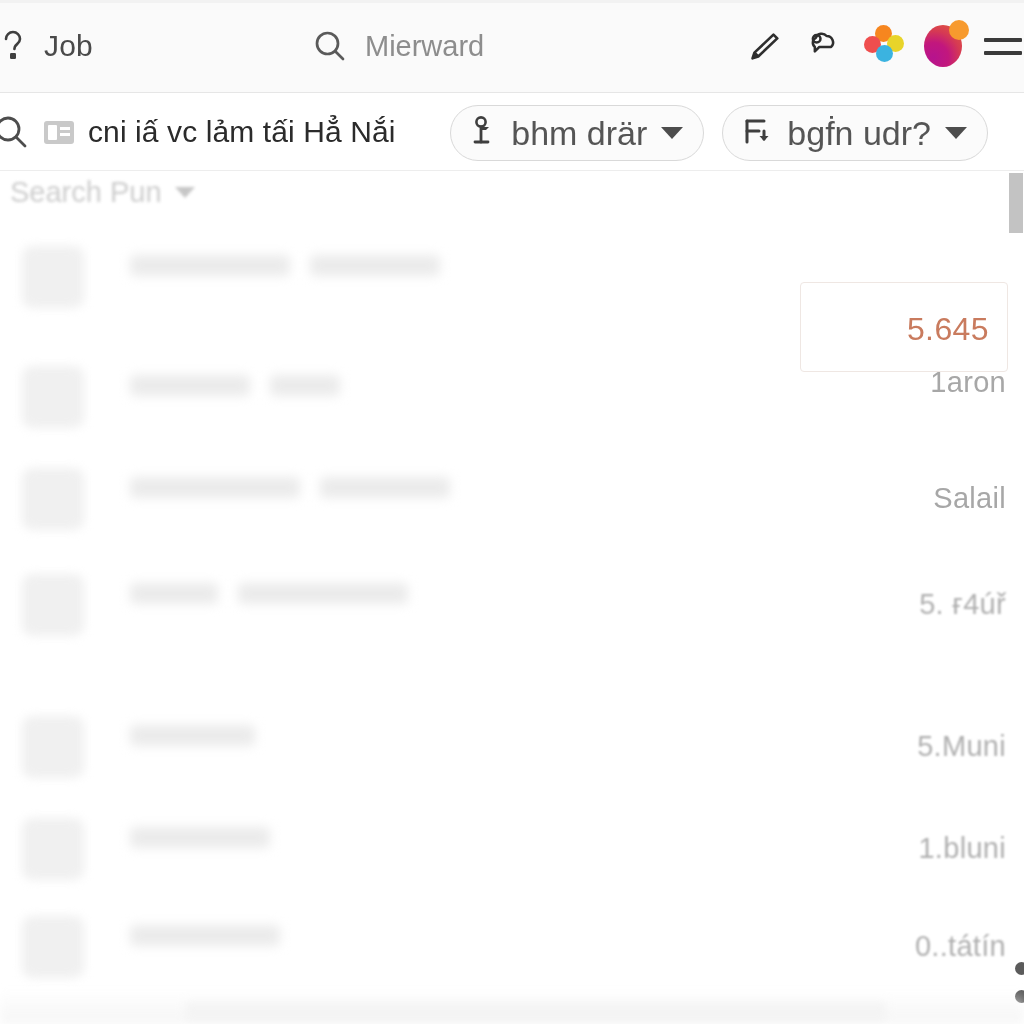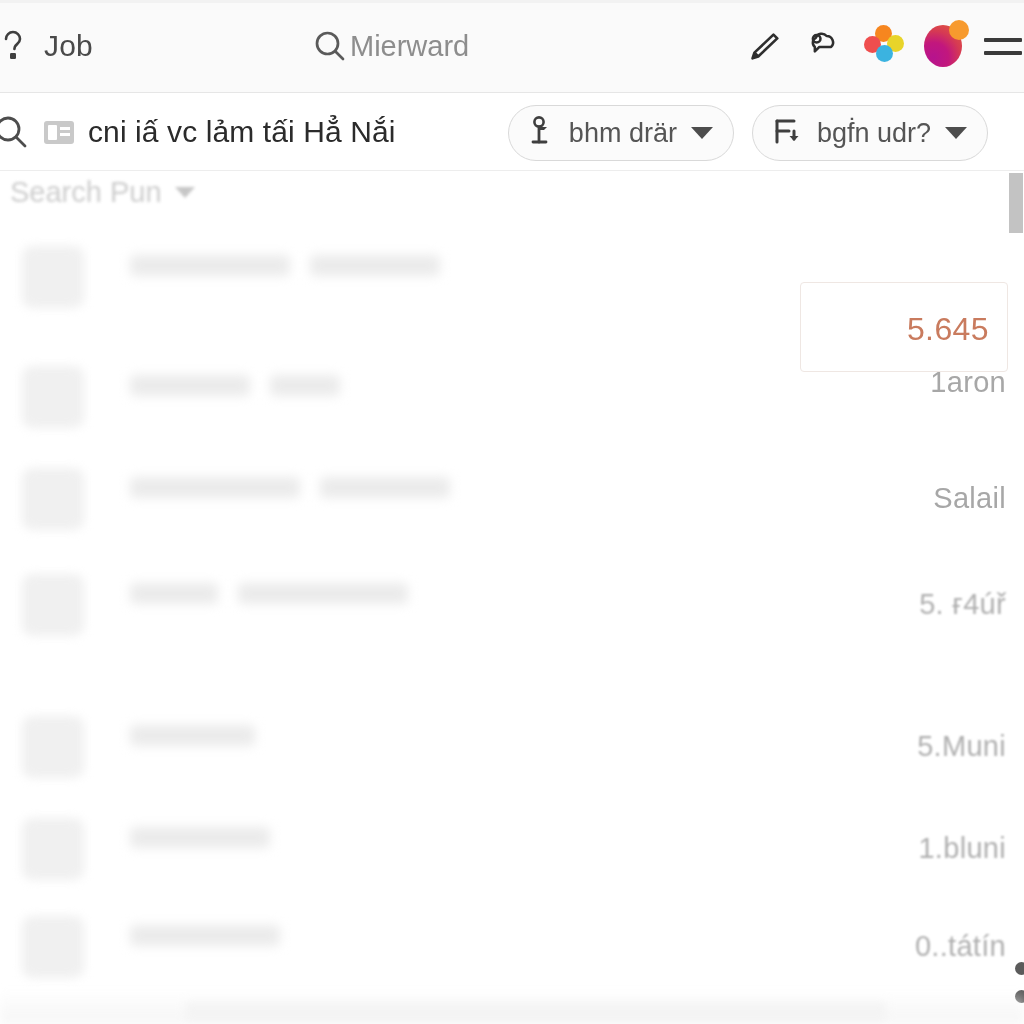--- a/index.html
+++ b/index.html
@@ -51,21 +51,21 @@
   .tb-brand .lbl {
     font-size: 30px;
     color: #4a4a4a;
     letter-spacing: .2px;
     font-weight: 400;
   }
 
   .tb-search {
     display: flex;
     align-items: center;
-    gap: 1px;
+    gap: 16px;
     margin-left: 218px;
   }
   .tb-search .lbl {
     font-size: 29px;
     color: #8d8d8d;
     font-weight: 400;
   }
 
   .tb-actions {
     position: absolute;
@@ -191,21 +191,21 @@
     align-items: center;
     gap: 14px;
     height: 56px;
     padding: 0 20px;
     border: 1px solid #d9d9d9;
     border-radius: 30px;
     background: #fbfbfb;
     box-sizing: border-box;
   }
   .chip .ctext {
-    font-size: 27px;
+    font-size: 34px;
     color: #555555;
     white-space: nowrap;
   }
   .caret {
     width: 0; height: 0;
     border-left: 11px solid transparent;
     border-right: 11px solid transparent;
     border-top: 12px solid #4d4d4d;
     flex: none;
   }

